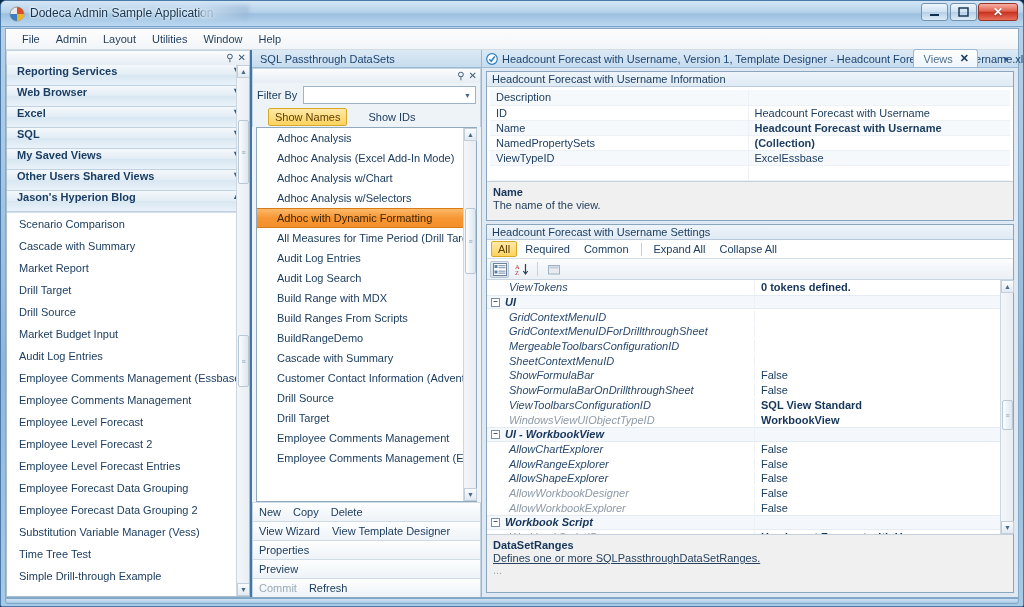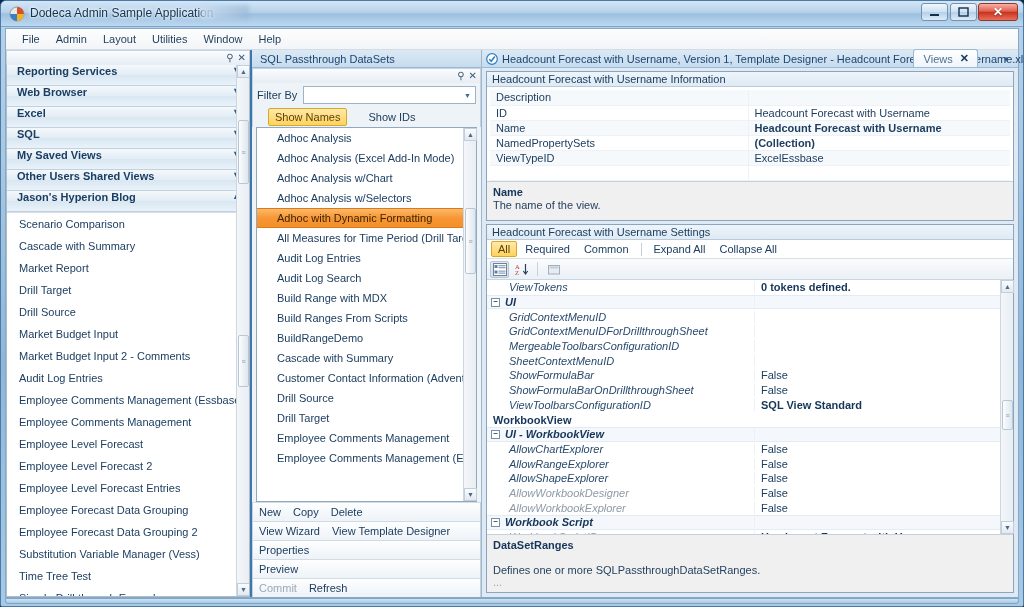--- a/index.html
+++ b/index.html
@@ -329,21 +329,21 @@
     font-size: 8px; line-height:1; color:#33485c; flex:0 0 9px;
   }
   #prop-scroll {
     position:absolute; right:0; top:0; bottom:0; width:13px;
     background: linear-gradient(90deg,#f3f6f9,#e9eef3); border-left:1px solid #ccd7e1;
   }
   #settings-desc {
     flex: 0 0 58px; background:#f0f0f0; border-top:1px solid #c4d1dc; padding: 4px 6px;
   }
   #settings-desc .dt { font-weight:bold; font-size:11px; color:#16355a; }
-  #settings-desc .dd { font-size:11px; color:#26425f; margin-top:13px; }
+  #settings-desc .dd { font-size:11px; color:#26425f; margin-top:1px;text-decoration:underline; }
   #settings-desc .dots { font-size:11px; color:#9aa9b6; }
 
   #statusbar {
     position:absolute; left:4px; right:4px; bottom:2px; height:6px;
     background: linear-gradient(180deg,#cfe3f3,#a9c8e3);
     border:1px solid #7ea6c9; border-radius: 0 0 3px 3px;
   }
 </style>
 </head>
 <body>
@@ -425,21 +425,20 @@
             <span class="chev">▲</span>
           </div>
 
           <div id="acc-list">
               <div class="acc-row">Scenario Comparison</div>
               <div class="acc-row">Cascade with Summary</div>
               <div class="acc-row">Market Report</div>
               <div class="acc-row">Drill Target</div>
               <div class="acc-row">Drill Source</div>
               <div class="acc-row">Market Budget Input</div>
-              <div class="acc-row">Market Budget Input 2 - Comments</div>
               <div class="acc-row">Audit Log Entries</div>
               <div class="acc-row">Employee Comments Management (Essbase V...</div>
               <div class="acc-row">Employee Comments Management</div>
               <div class="acc-row">Employee Level Forecast</div>
               <div class="acc-row">Employee Level Forecast 2</div>
               <div class="acc-row">Employee Level Forecast Entries</div>
               <div class="acc-row">Employee Forecast Data Grouping</div>
               <div class="acc-row">Employee Forecast Data Grouping 2</div>
               <div class="acc-row">Substitution Variable Manager (Vess)</div>
               <div class="acc-row">Time Tree Test</div>
@@ -658,20 +657,21 @@
                 </div>
                 <div class="p-row">
                   <div class="pk">ShowFormulaBarOnDrillthroughSheet</div>
                   <div class="pv">False</div>
                 </div>
                 <div class="p-row">
                   <div class="pk">ViewToolbarsConfigurationID</div>
                   <div class="pv bold">SQL View Standard</div>
                 </div>
                 <div class="p-row dimkey">
+                  <div class="pk">WindowsViewUIObjectTypeID</div>
                   <div class="pv bold">WorkbookView</div>
                 </div>
                 <div class="p-row cat">
                   <div class="pk">
                     <span class="expander">−</span>
                     <span>UI - WorkbookView</span>
                   </div>
                   <div class="pv"></div>
                 </div>
                 <div class="p-row">

